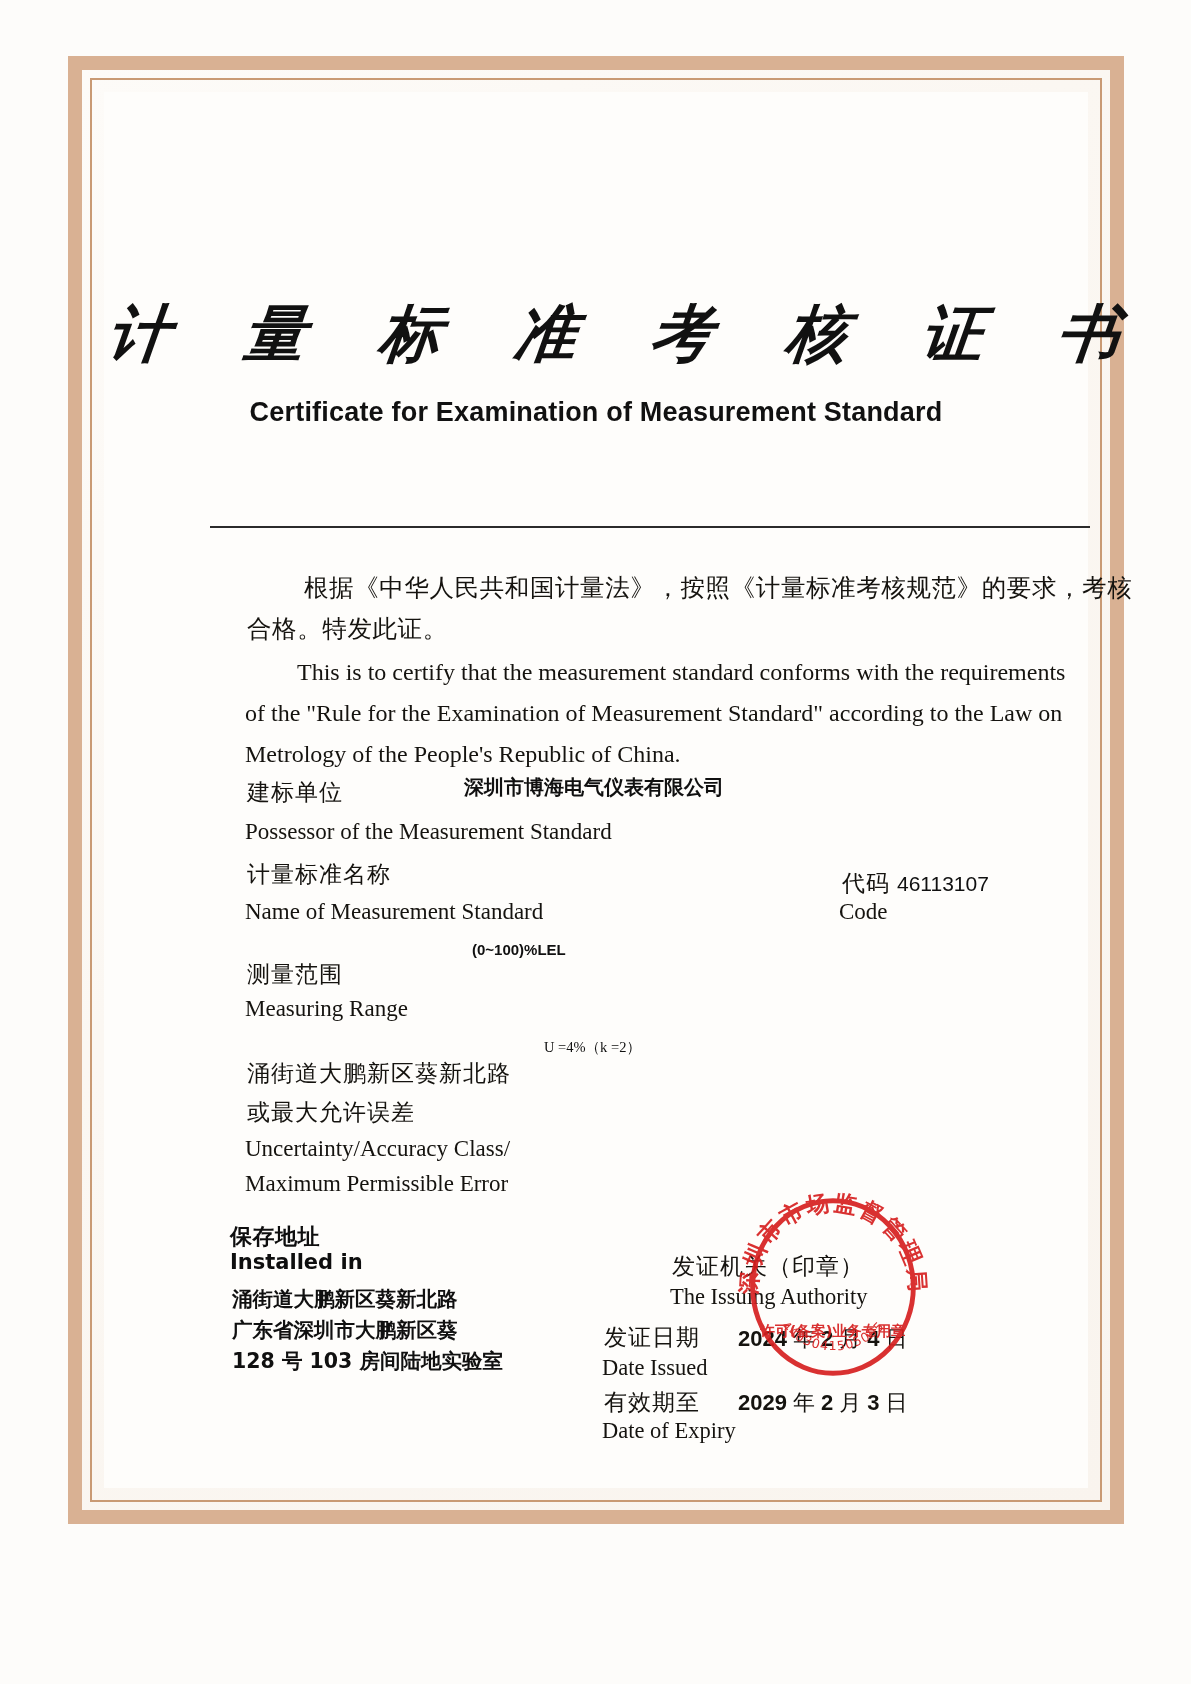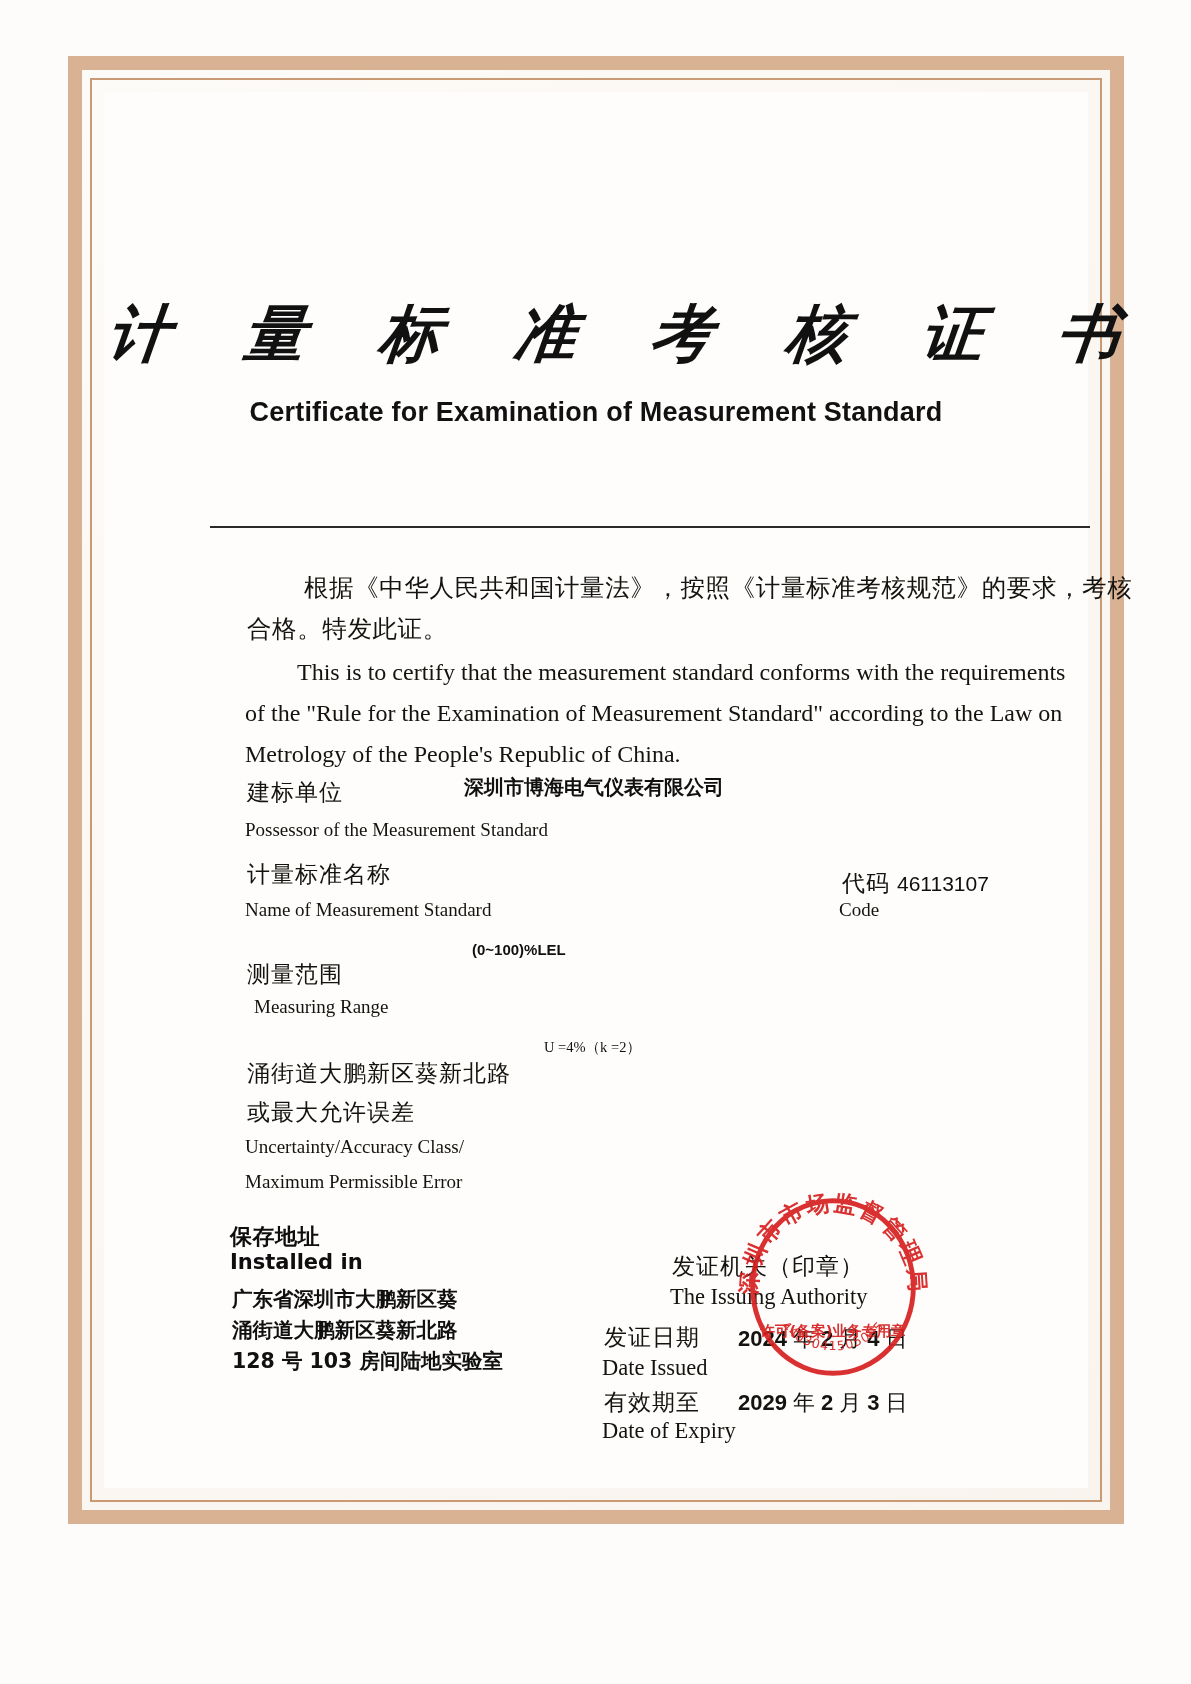--- a/index.html
+++ b/index.html
@@ -147,21 +147,21 @@
     position: absolute;
     font-family: "DejaVu Serif", "Liberation Serif", serif;
     font-size: 23px;
     letter-spacing: 1px;
     color: #15130f;
     white-space: nowrap;
   }
   .field-label-en {
     position: absolute;
     font-family: "Liberation Serif", serif;
-    font-size: 19px;
+    font-size: 23px;
     color: #15130f;
     white-space: nowrap;
   }
   .field-value {
     position: absolute;
     font-family: "Liberation Sans", "DejaVu Sans", sans-serif;
     font-weight: 600;
     color: #101010;
     white-space: nowrap;
   }
@@ -172,21 +172,21 @@
 
   #label-stdname-cn  { left: 165px; top: 789px; }
   #value-stdname     { left: 387px; top: 789px; font-size: 22px; }
   #label-code-cn     { left: 760px; top: 789px; margin-top: 9px; }
   #value-code        { left: 815px; top: 802px; font-size: 21px; font-weight: 500; }
   #label-stdname-en  { left: 163px; top: 829px; }
   #label-code-en     { left: 757px; top: 829px; }
 
   #value-range       { left: 390px; top: 871px; font-size: 15px; font-weight: 700; }
   #label-range-cn    { left: 165px; top: 889px; }
-  #label-range-en    { left: 163px; top: 926px; margin-left: 9px; }
+  #label-range-en    { left: 163px; top: 926px; }
 
   #value-uncertainty {
     left: 462px; top: 968px;
     font-size: 14.5px;
     font-family: "Liberation Serif", serif;
     font-weight: 500;
     text-align: right;
   }
   #label-unc-cn-1    { left: 165px; top: 988px; }
   #label-unc-cn-2    { left: 165px; top: 1027px; }
@@ -328,22 +328,22 @@
 
     <div class="field-value" id="value-uncertainty">U =4%（k =2）</div>
     <div class="field-label-cn" id="label-unc-cn-1">涌街道大鹏新区葵新北路</div>
     <div class="field-label-cn" id="label-unc-cn-2">或最大允许误差</div>
     <div class="field-label-en" id="label-unc-en-1">Uncertainty/Accuracy Class/</div>
     <div class="field-label-en" id="label-unc-en-2">Maximum Permissible Error</div>
 
     <div id="label-installed-cn">保存地址</div>
     <div id="label-installed-en">Installed in</div>
     <div id="value-address">
+      <span>涌街道大鹏新区葵新北路</span>
       <span>广东省深圳市大鹏新区葵</span>
-      <span>涌街道大鹏新区葵新北路</span>
       <span>128 号 103 房间陆地实验室</span>
     </div>
 
     <div id="label-authority-cn">发证机关（印章）</div>
     <div id="label-authority-en">The Issuing Authority</div>
 
     <div class="date-row-cn" id="label-issued-cn">发证日期</div>
     <div class="date-parts" id="value-issued">
       <span class="date-num">2024</span><span>年</span><span class="date-num">2</span><span>月</span><span class="date-num">4</span><span>日</span>
     </div>

